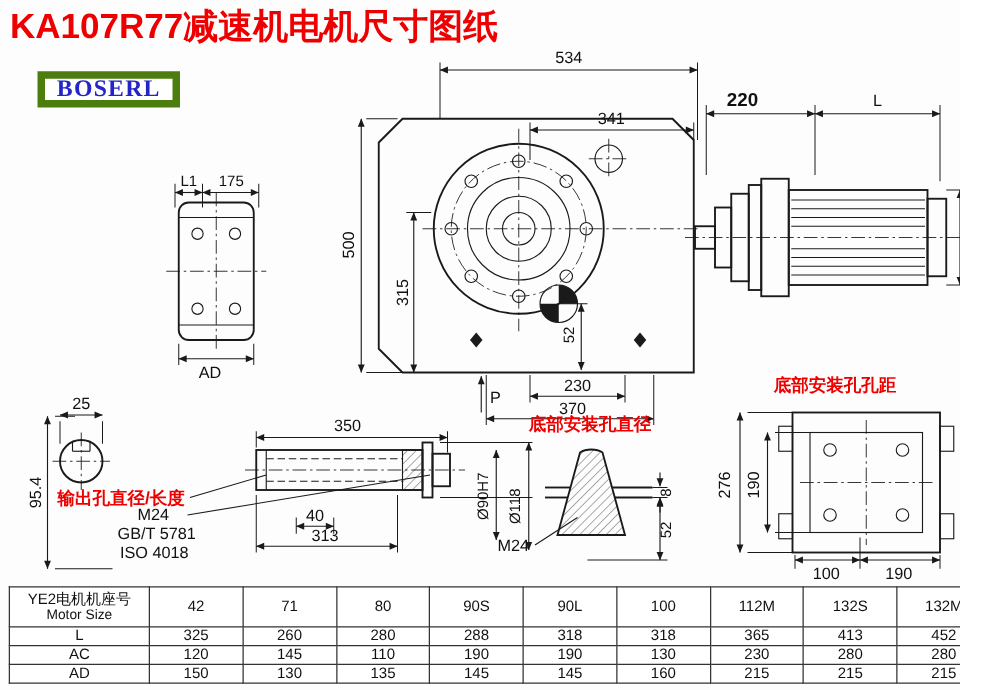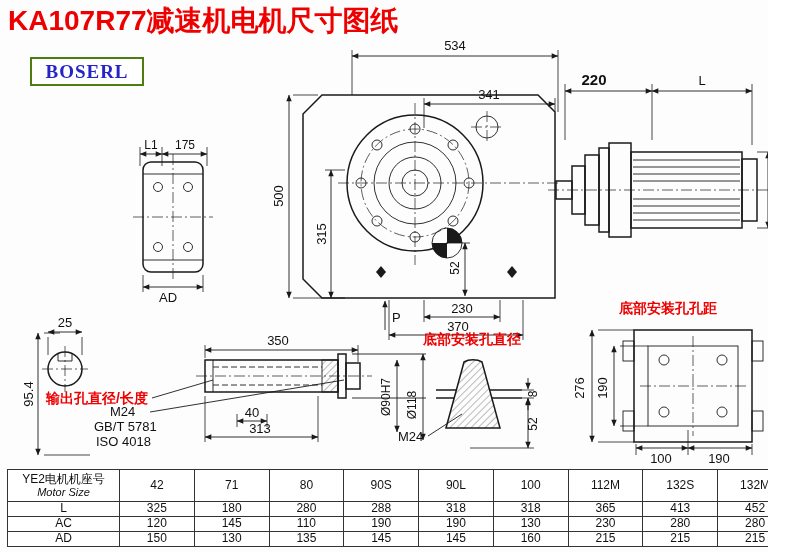--- a/index.html
+++ b/index.html
@@ -4,21 +4,21 @@
 <style>
   * { box-sizing: border-box; margin: 0; padding: 0; }
   html, body { width: 800px; height: 552px; background: #fff; font-family: "Liberation Sans", sans-serif; }
   .page { position: relative; width: 768px; height: 552px; background: #fdfdfd; overflow: hidden; }
 
   .title { position: absolute; left: 8px; top: 2px; z-index: 3;
            font-size: 28px; font-weight: bold; color: #ee0000;
            font-family: "Liberation Sans", sans-serif; white-space: nowrap; }
 
   .logo { position: absolute; left: 30px; top: 57px; width: 114px; height: 29px; z-index: 3;
-          border: 2px solid #4d7c0f; background: #fff;
+          border: 6px solid #4d7c0f; background: #fff;
           display: flex; align-items: center; justify-content: center; }
   .logo span { font-family: "Liberation Serif", serif; font-weight: bold;
                font-size: 19px; color: #2424c8; letter-spacing: 1px; }
 
   svg.draw { position: absolute; left: 0; top: 0; z-index: 1; }
 
   
   .thick { stroke: #1a1a1a; stroke-width: 1.5; fill: none; }
   .thin  { stroke: #1a1a1a; stroke-width: 0.9; fill: none; }
   .cl    { stroke: #1a1a1a; stroke-width: 0.7; fill: none; stroke-dasharray: 11 3 2 3; }
@@ -35,21 +35,21 @@
   .red { fill: #ee0000; font-weight: bold; font-size: 14px; }
   .mid { text-anchor: middle; }
 
   
   .size-table { position: absolute; left: 7px; top: 469px; width: 786px; z-index: 3;
                 border-collapse: collapse; table-layout: fixed; background: #fff; }
   .size-table th, .size-table td { border: 1px solid #333; text-align: center;
                 font-size: 12px; color: #111; padding: 0; height: 15px; font-weight: normal; line-height: 1.1; }
   .size-table tr.hdr th { height: 32px; }
   .head-main { font-size: 12px; }
-  .head-sub  { font-size: 11px; font-style: italic; }
+  .head-sub  { font-size: 11px; }
 </style>
 </head>
 <body>
 
 <div class="page">
 
   <div class="title">KA107R77减速机电机尺寸图纸</div>
 
   <div class="logo">
     <span>BOSERL</span>
@@ -374,21 +374,21 @@
       <th>90S</th>
       <th>90L</th>
       <th>100</th>
       <th>112M</th>
       <th>132S</th>
       <th>132M</th>
     </tr>
     <tr>
       <th>L</th>
       <td>325</td>
-      <td>180</td>
+      <td>260</td>
       <td>280</td>
       <td>288</td>
       <td>318</td>
       <td>318</td>
       <td>365</td>
       <td>413</td>
       <td>452</td>
     </tr>
     <tr>
       <th>AC</th>

